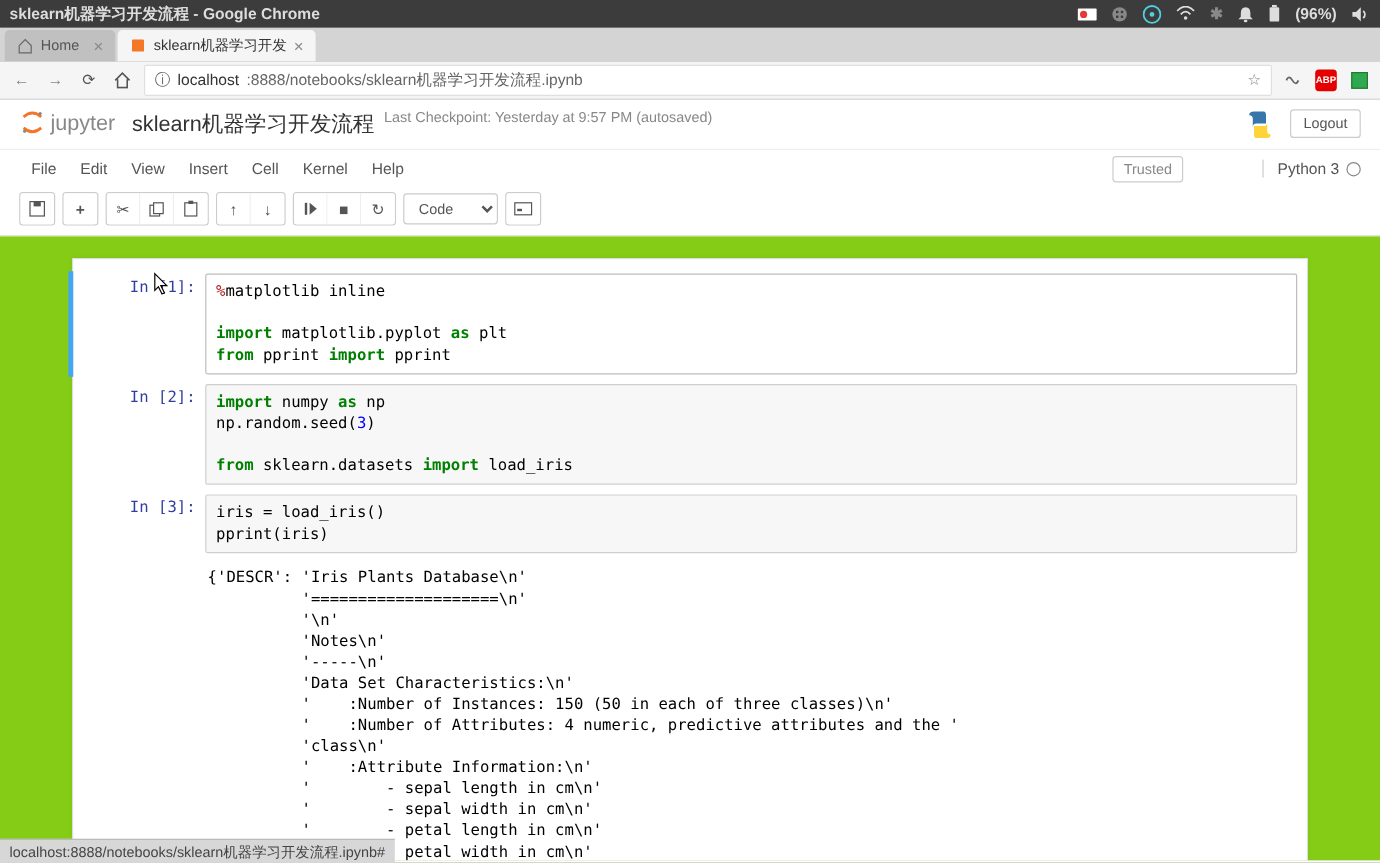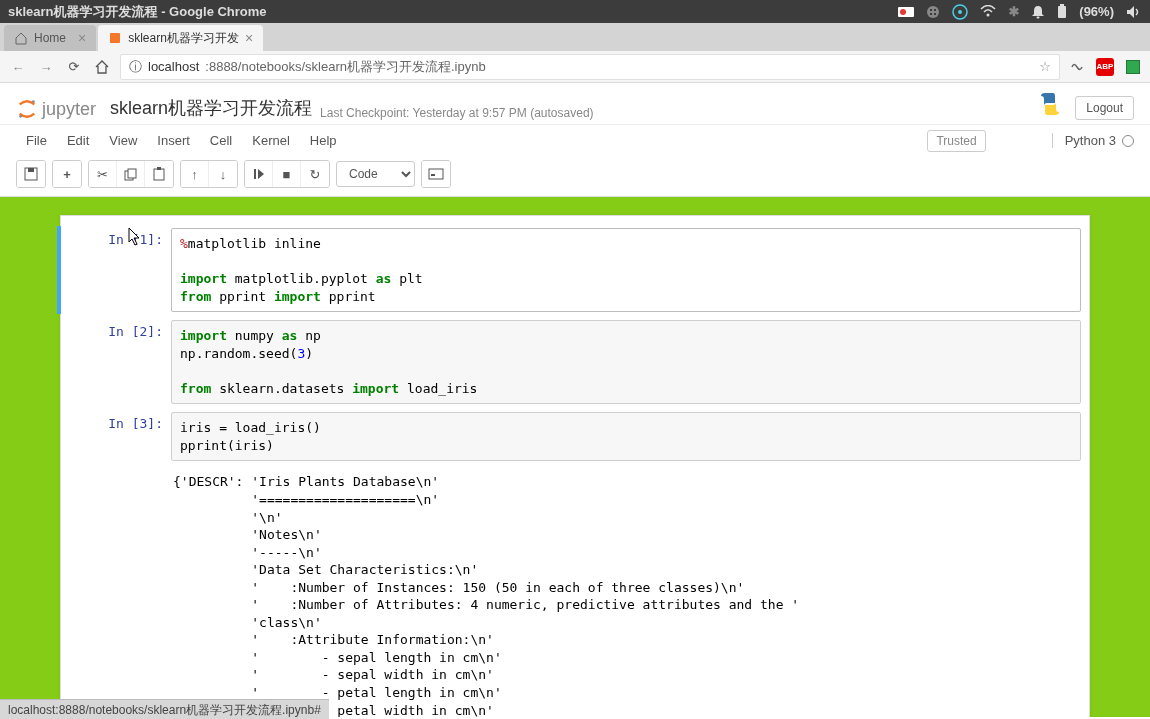--- a/index.html
+++ b/index.html
@@ -25,21 +25,21 @@
 .navbtn.enabled { color:#555; }
 .url-field { flex:1; display:flex; align-items:center; gap:6px; background:#fff; border:1px solid #e0e0e0; border-radius:2px; height:26px; padding:0 8px; font-size:13px; color:#666; }
 .url-field .host { color:#333; }
 .url-right { display:flex; align-items:center; gap:10px; }
 .ext-icon { width:18px; height:18px; display:flex; align-items:center; justify-content:center; }
 .abp { background:#e40000; color:#fff; border-radius:3px; font-size:8px; font-weight:bold; width:18px; height:18px; }
 .sq-green { background:#2fa84f; width:14px; height:14px; border:1px solid #1f7a37; }
 
 
 .page { background:#fff; height:638px; overflow:hidden; position:relative; }
-.nb-header { padding:8px 16px 4px; display:flex; align-items:flex-end; }
+.nb-header { padding:8px 16px 4px; display:flex; align-items:flex-start; }
 .jplogo { display:flex; align-items:center; gap:4px; margin-right:14px; }
 .jplogo .circ { width:22px; height:22px; }
 .jplogo .word { font-size:18px; color:#888; font-family:Helvetica,Arial,sans-serif; }
 .nb-title { font-size:18px; color:#333; }
 .nb-ckpt { font-size:12px; color:#888; margin-left:8px; }
 .nb-header .spacer { flex:1; }
 .pylogo { margin-right:12px; }
 .logout { font-size:12px; color:#555; border:1px solid #ccc; padding:4px 10px; border-radius:3px; background:#fff; }
 
 .menubar { display:flex; align-items:center; padding:4px 16px; border-top:1px solid #eee; font-size:13px; color:#555; }

